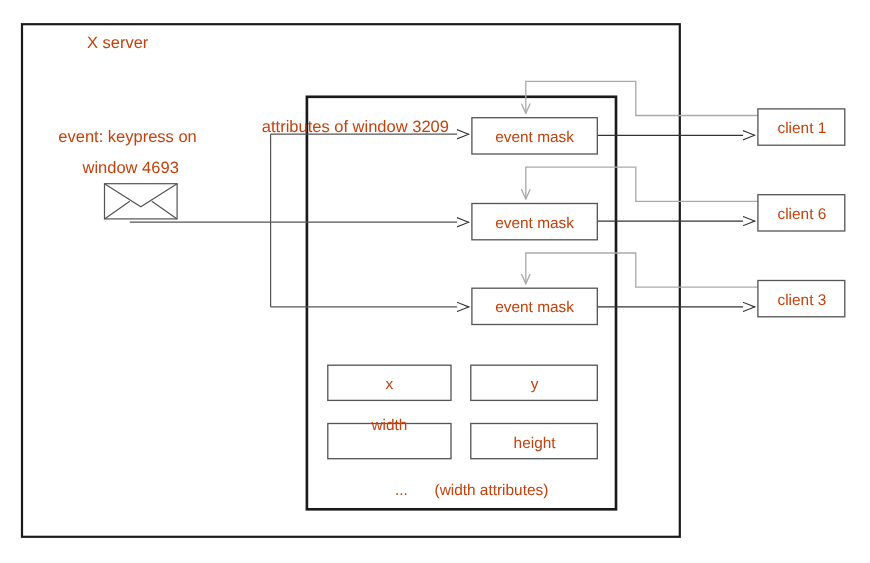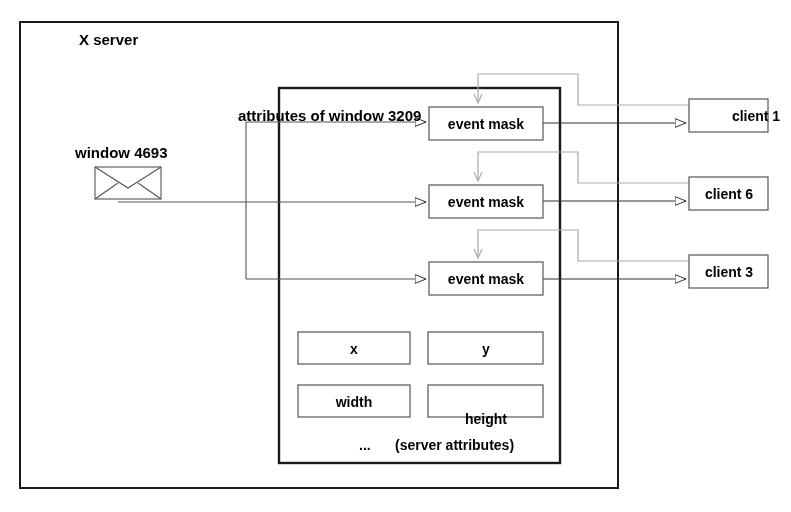--- a/index.html
+++ b/index.html
@@ -21,24 +21,23 @@
   }
   #canvas svg.layer {
     position: absolute;
     left: 0;
     top: 0;
     width: 791px;
     height: 512px;
   }
   .lbl {
     position: absolute;
-    color: #000000;
+    color: #c2410c;
     white-space: nowrap;
     line-height: 1;
-    font-weight: bold;
   }
   .lbl-center {
     text-align: left;
     transform: translate(-50%, -50%);
   }
   .t-server   { font-size: 15px; }
   .t-attrs    { font-size: 15px; }
   .t-event    { font-size: 15px; }
   .t-box      { font-size: 14px; }
   .t-client   { font-size: 14px; }
@@ -108,31 +107,32 @@
       <rect x="689" y="99" width="79" height="33" fill="#ffffff" stroke="#555555" stroke-width="1.2"></rect>
       <rect x="689" y="177" width="79" height="33" fill="#ffffff" stroke="#555555" stroke-width="1.2"></rect>
       <rect x="689" y="255" width="79" height="33" fill="#ffffff" stroke="#555555" stroke-width="1.2"></rect>
     </g>
   </svg>
 
   <div class="lbl t-server" style="left:79px; top:32px;">X server</div>
 
   <div class="lbl t-attrs" style="left:238px; top:63px;margin-top:45px;">attributes of window 3209</div>
 
+  <div class="lbl t-event" style="left:53px; top:117px;">event: keypress on</div>
   <div class="lbl t-event" style="left:75px; top:145px;">window 4693</div>
 
   <div class="lbl t-box lbl-center" style="left:486px; top:124px;">event mask</div>
   <div class="lbl t-box lbl-center" style="left:486px; top:202px;">event mask</div>
   <div class="lbl t-box lbl-center" style="left:486px; top:279px;">event mask</div>
 
   <div class="lbl t-box lbl-center" style="left:354px; top:349px;">x</div>
   <div class="lbl t-box lbl-center" style="left:486px; top:349px;">y</div>
-  <div class="lbl t-box lbl-center" style="left:354px; top:402px;">width</div>
-  <div class="lbl t-box lbl-center" style="left:486px; top:419px;">height</div>
+  <div class="lbl t-box lbl-center" style="left:354px; top:386px;">width</div>
+  <div class="lbl t-box lbl-center" style="left:486px; top:402px;">height</div>
 
   <div class="lbl t-other" style="left:359px; top:438px;">...</div>
-  <div class="lbl t-other" style="left:395px; top:438px;">(server attributes)</div>
+  <div class="lbl t-other" style="left:395px; top:438px;">(width attributes)</div>
 
-  <div class="lbl t-client lbl-center" style="left:756px; top:116px;">client 1</div>
+  <div class="lbl t-client lbl-center" style="left:729px; top:116px;">client 1</div>
   <div class="lbl t-client lbl-center" style="left:729px; top:194px;">client 6</div>
   <div class="lbl t-client lbl-center" style="left:729px; top:272px;">client 3</div>
 
 </div>
 
 </body></html>

